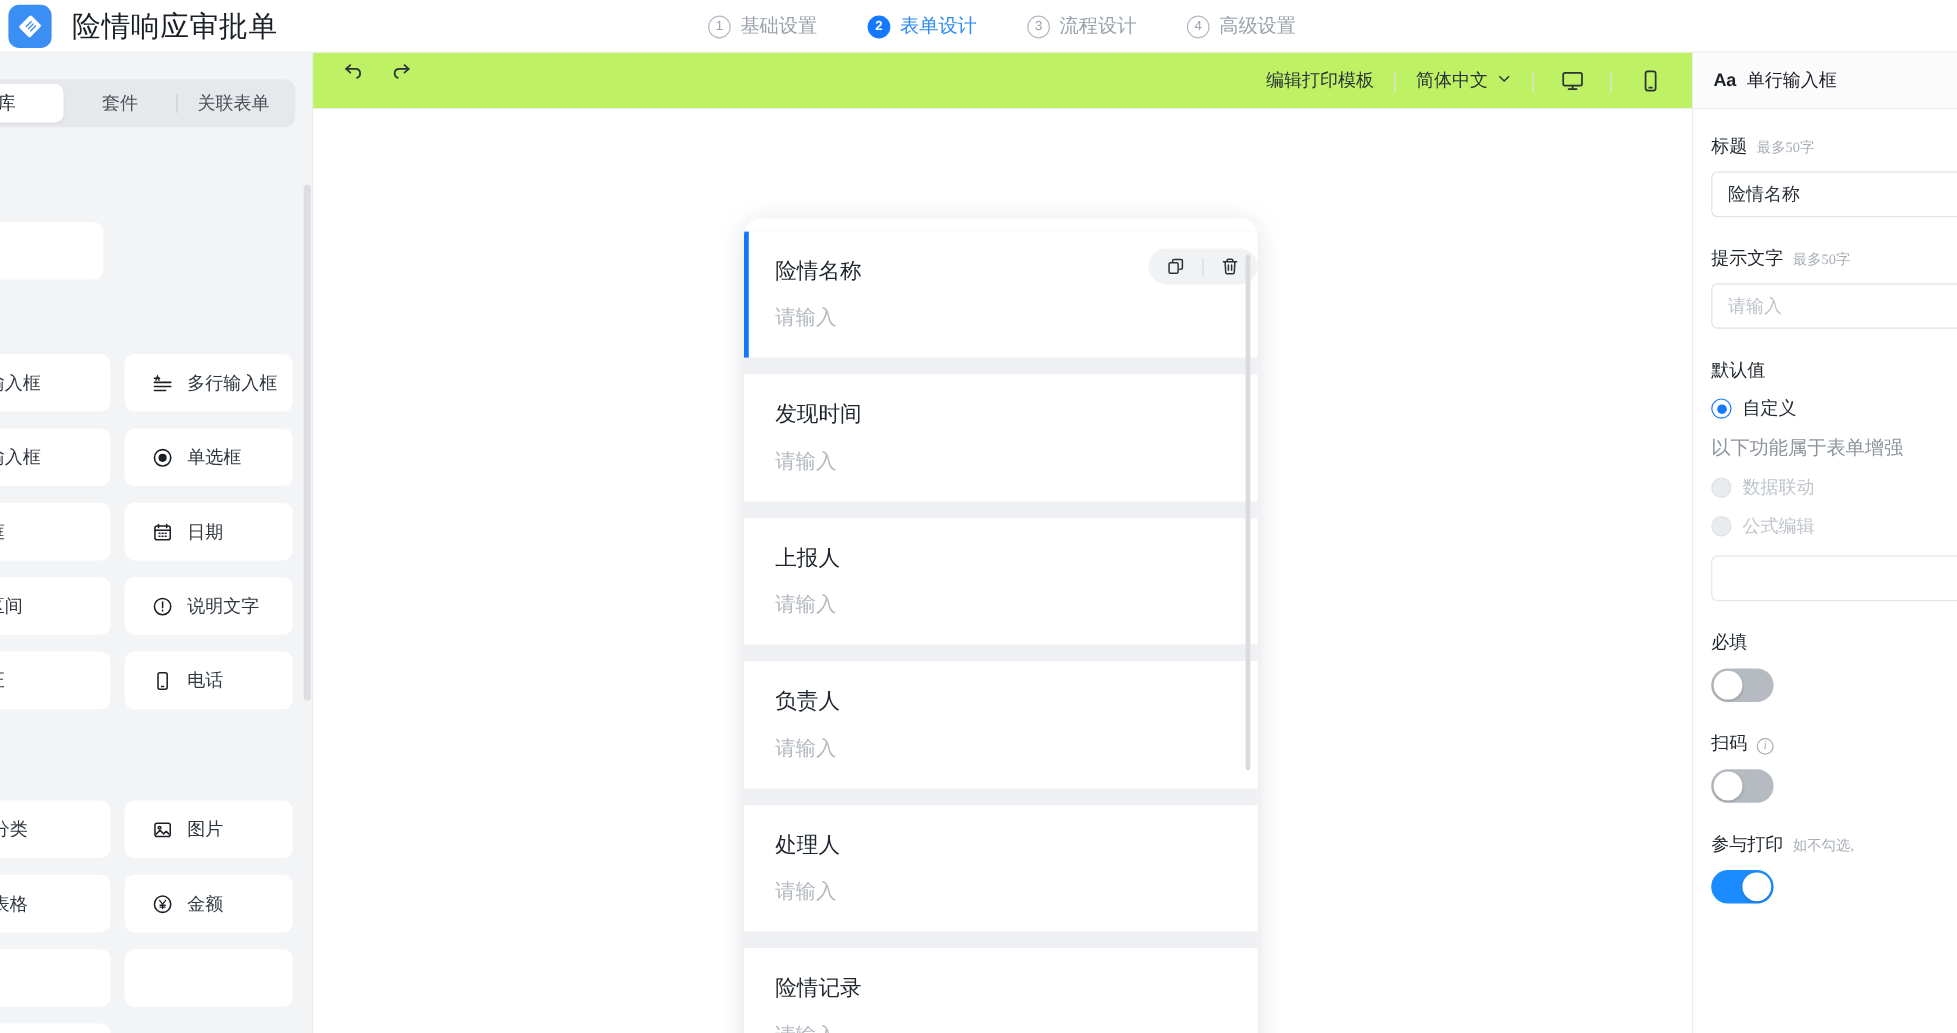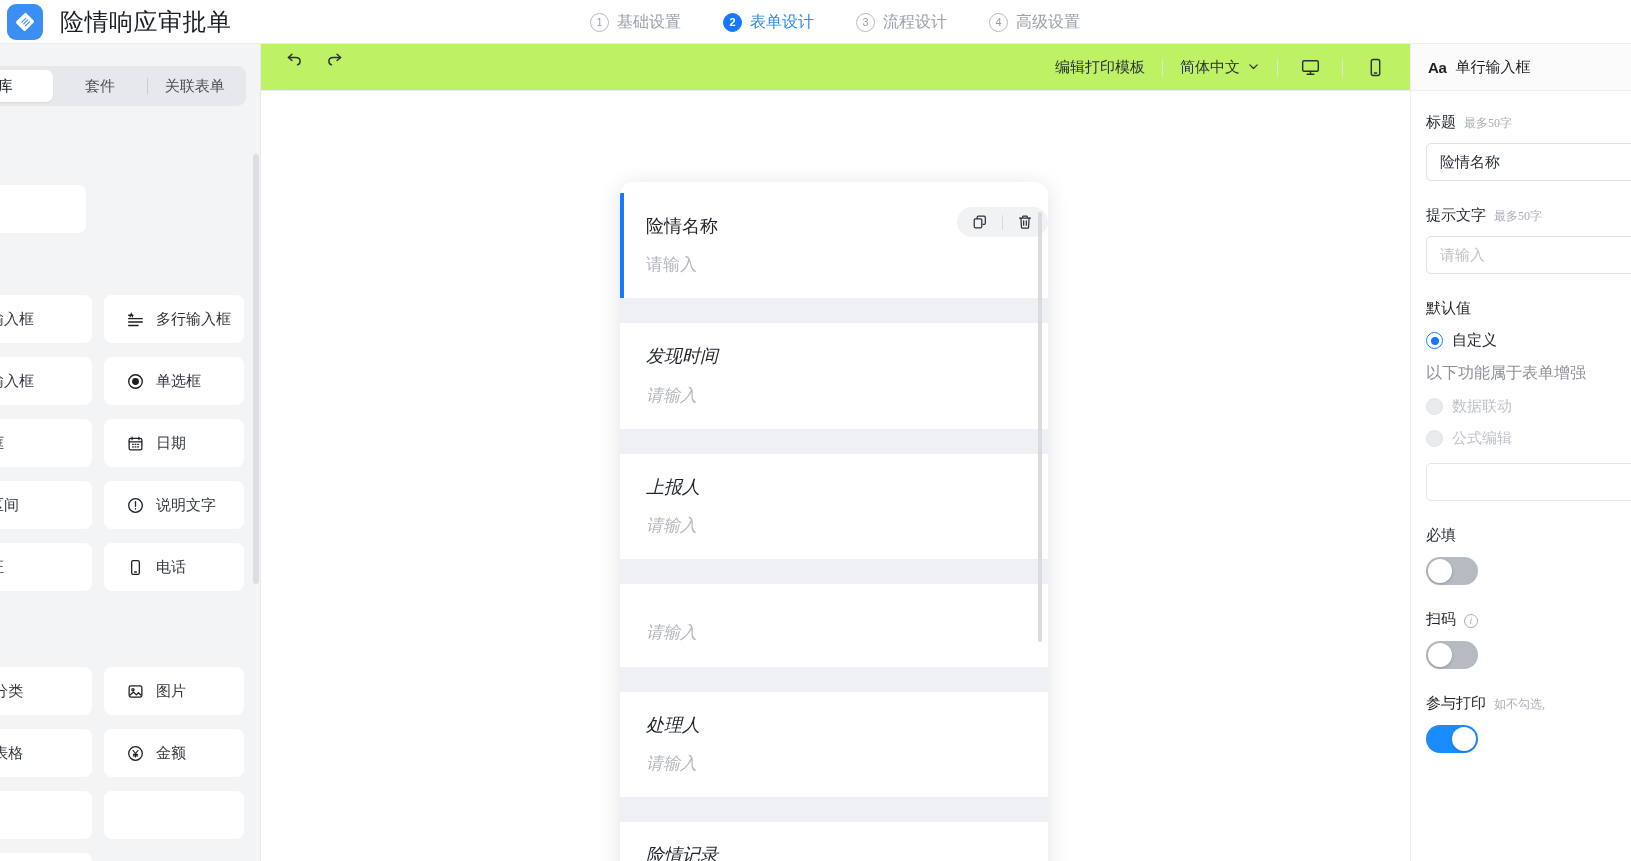--- a/index.html
+++ b/index.html
@@ -117,21 +117,21 @@
   .phone {
     position: absolute; left: 359px; top: 91px; width: 428px; height: 720px;
     background: #ffffff; border-radius: 14px;
     box-shadow: 0 3px 22px rgba(20,30,50,.13);
     overflow: hidden;
   }
   .phone-scroll { position: absolute; left: 0; top: 11px; width: 428px; height: 709px; background: #eef0f3; }
   .field {
     position: relative; background: #ffffff; padding: 22px 26px 22px 26px; cursor: pointer;
   }
-  .field + .field { margin-top: 25px; font-style: italic; }
+  .field + .field { margin-top: 14px; }
   .field.selected::before {
     content: ""; position: absolute; left: 0; top: 0; bottom: 0; width: 4px; background: #1678ff;
   }
   .field .flabel { font-size: 18px; color: #1f252c; line-height: 1.3; }
   .field .fplaceholder { margin-top: 16px; font-size: 17px; color: #b3b8bf; line-height: 1.3; }
   .field-actions {
     position: absolute; right: 0px; top: 14px; height: 30px;
     background: #f1f2f4; border-radius: 15px;
     display: flex; align-items: center; padding: 0 14px; gap: 13px;
   }
@@ -432,20 +432,21 @@
             <div class="flabel">发现时间</div>
             <div class="fplaceholder">请输入</div>
           </div>
 
           <div class="field">
             <div class="flabel">上报人</div>
             <div class="fplaceholder">请输入</div>
           </div>
 
           <div class="field">
+            <div class="flabel">负责人</div>
             <div class="fplaceholder">请输入</div>
           </div>
 
           <div class="field">
             <div class="flabel">处理人</div>
             <div class="fplaceholder">请输入</div>
           </div>
 
           <div class="field">
             <div class="flabel">险情记录</div>

